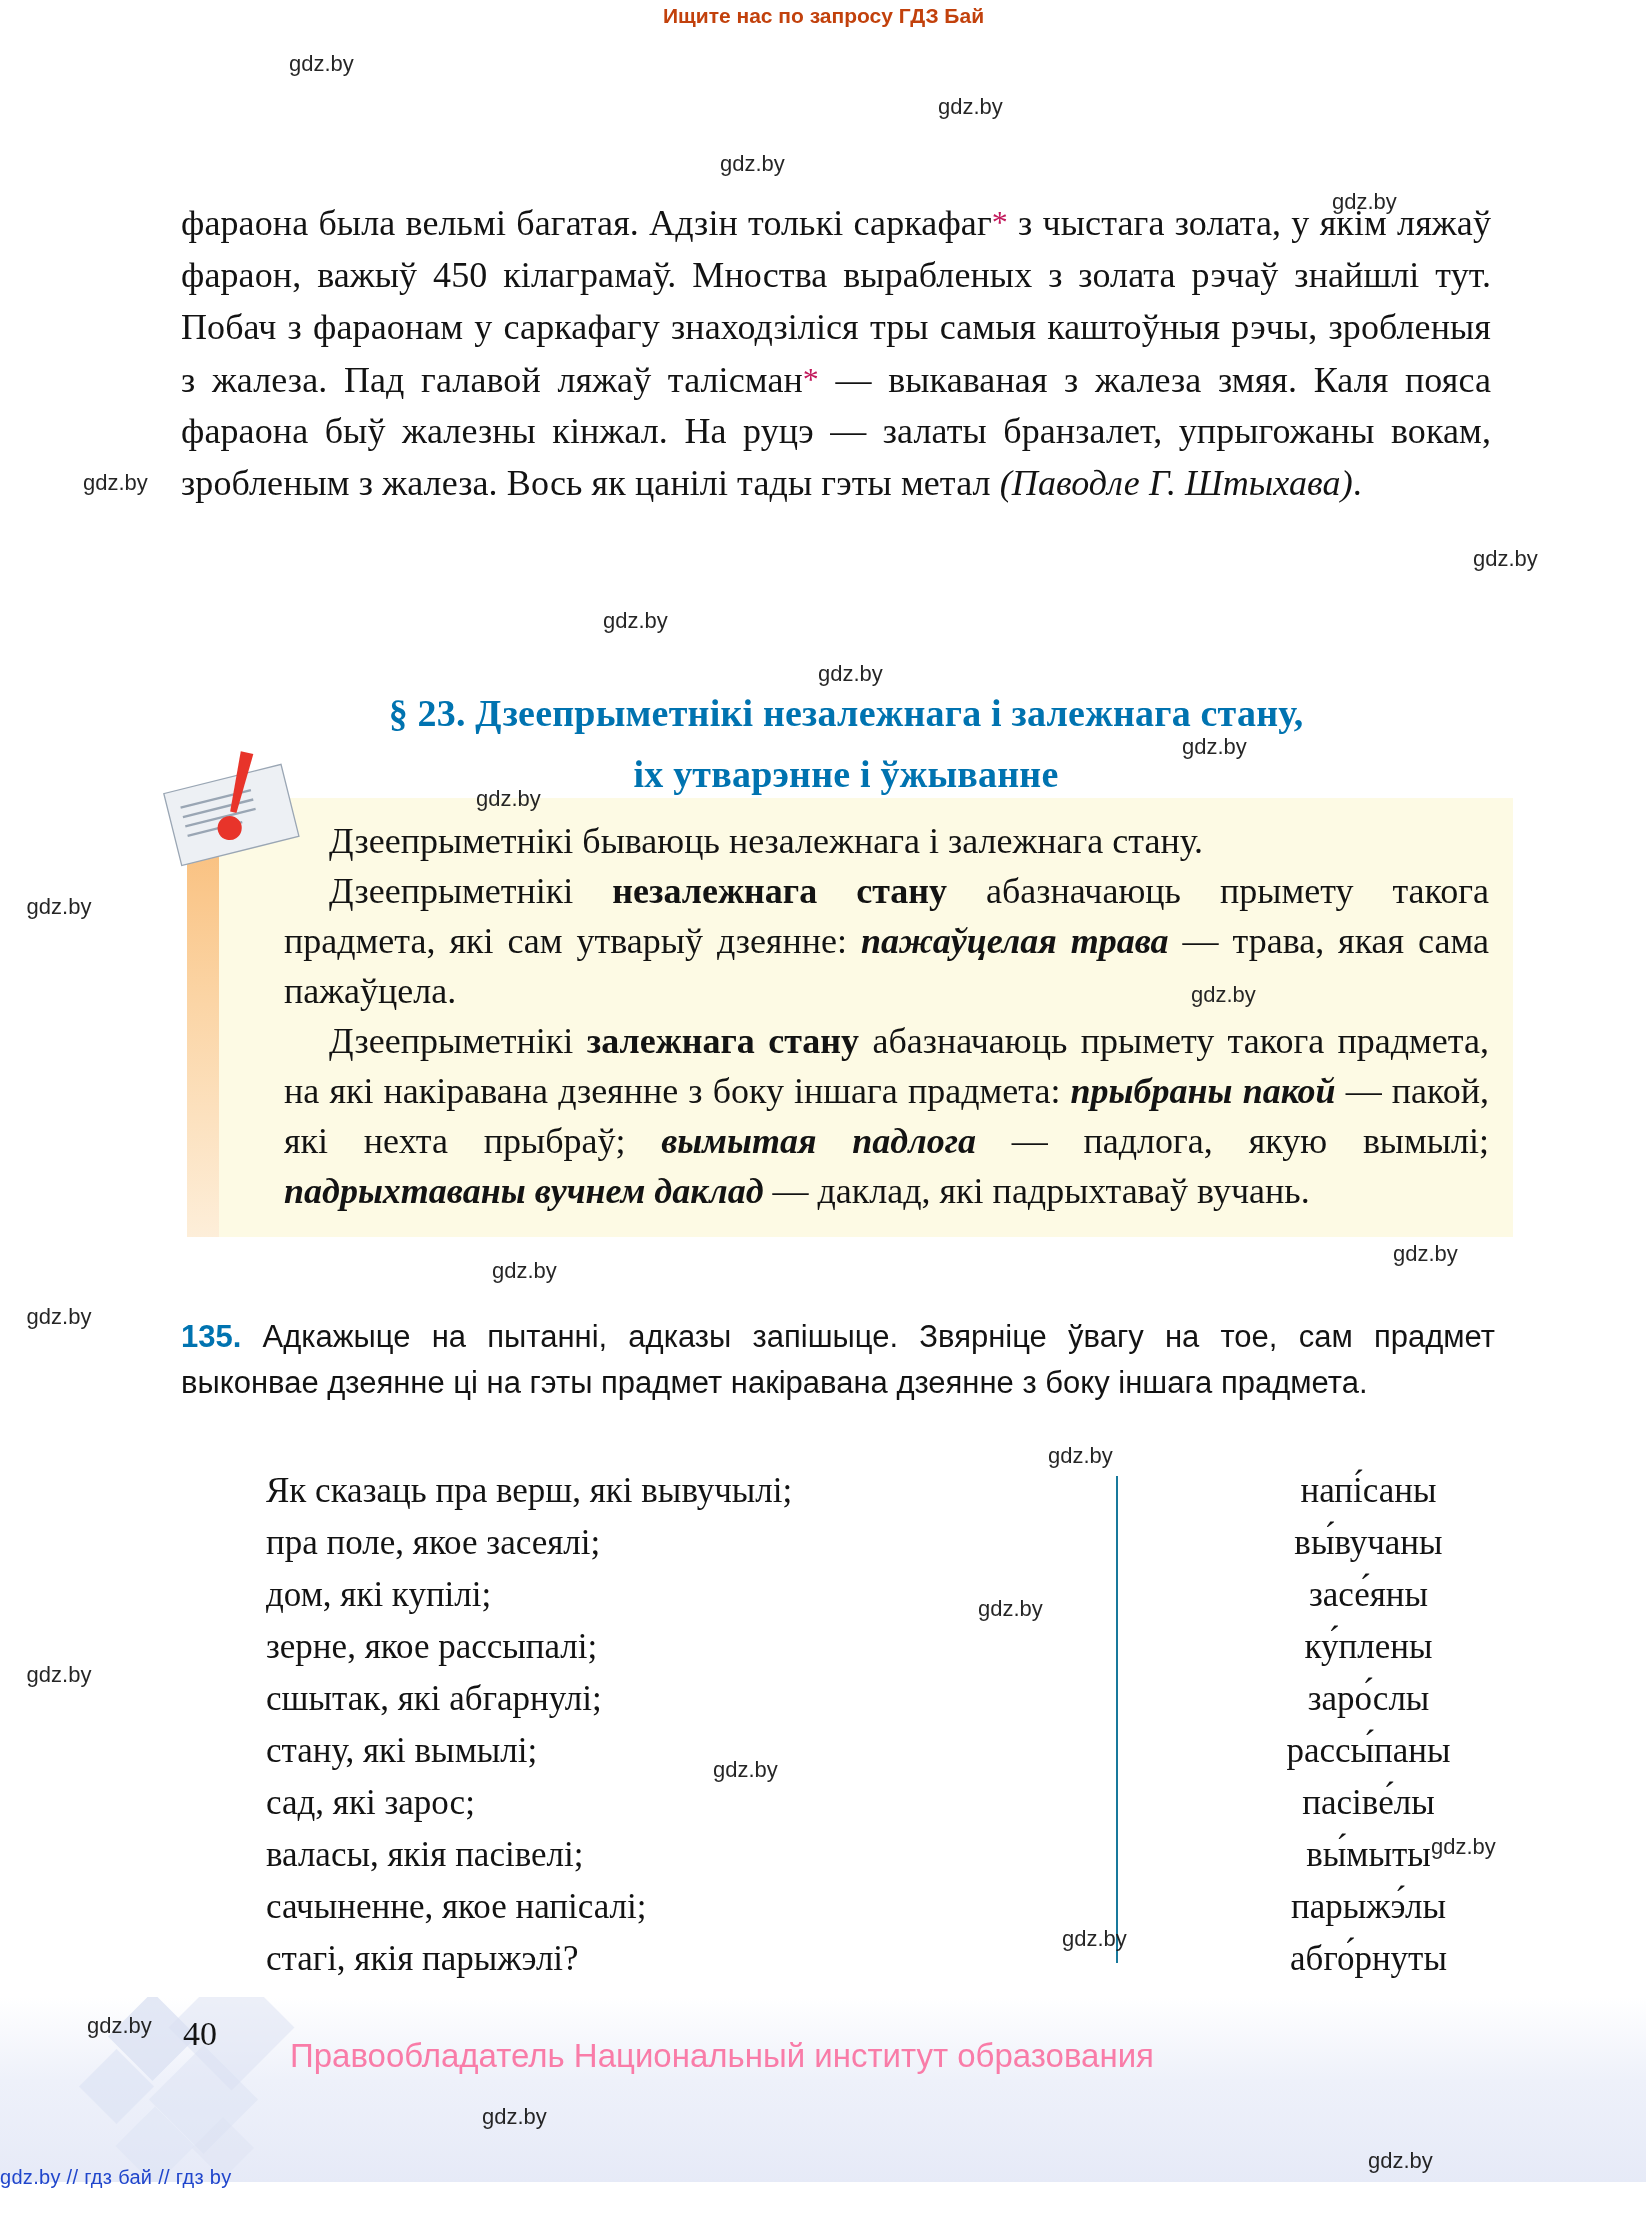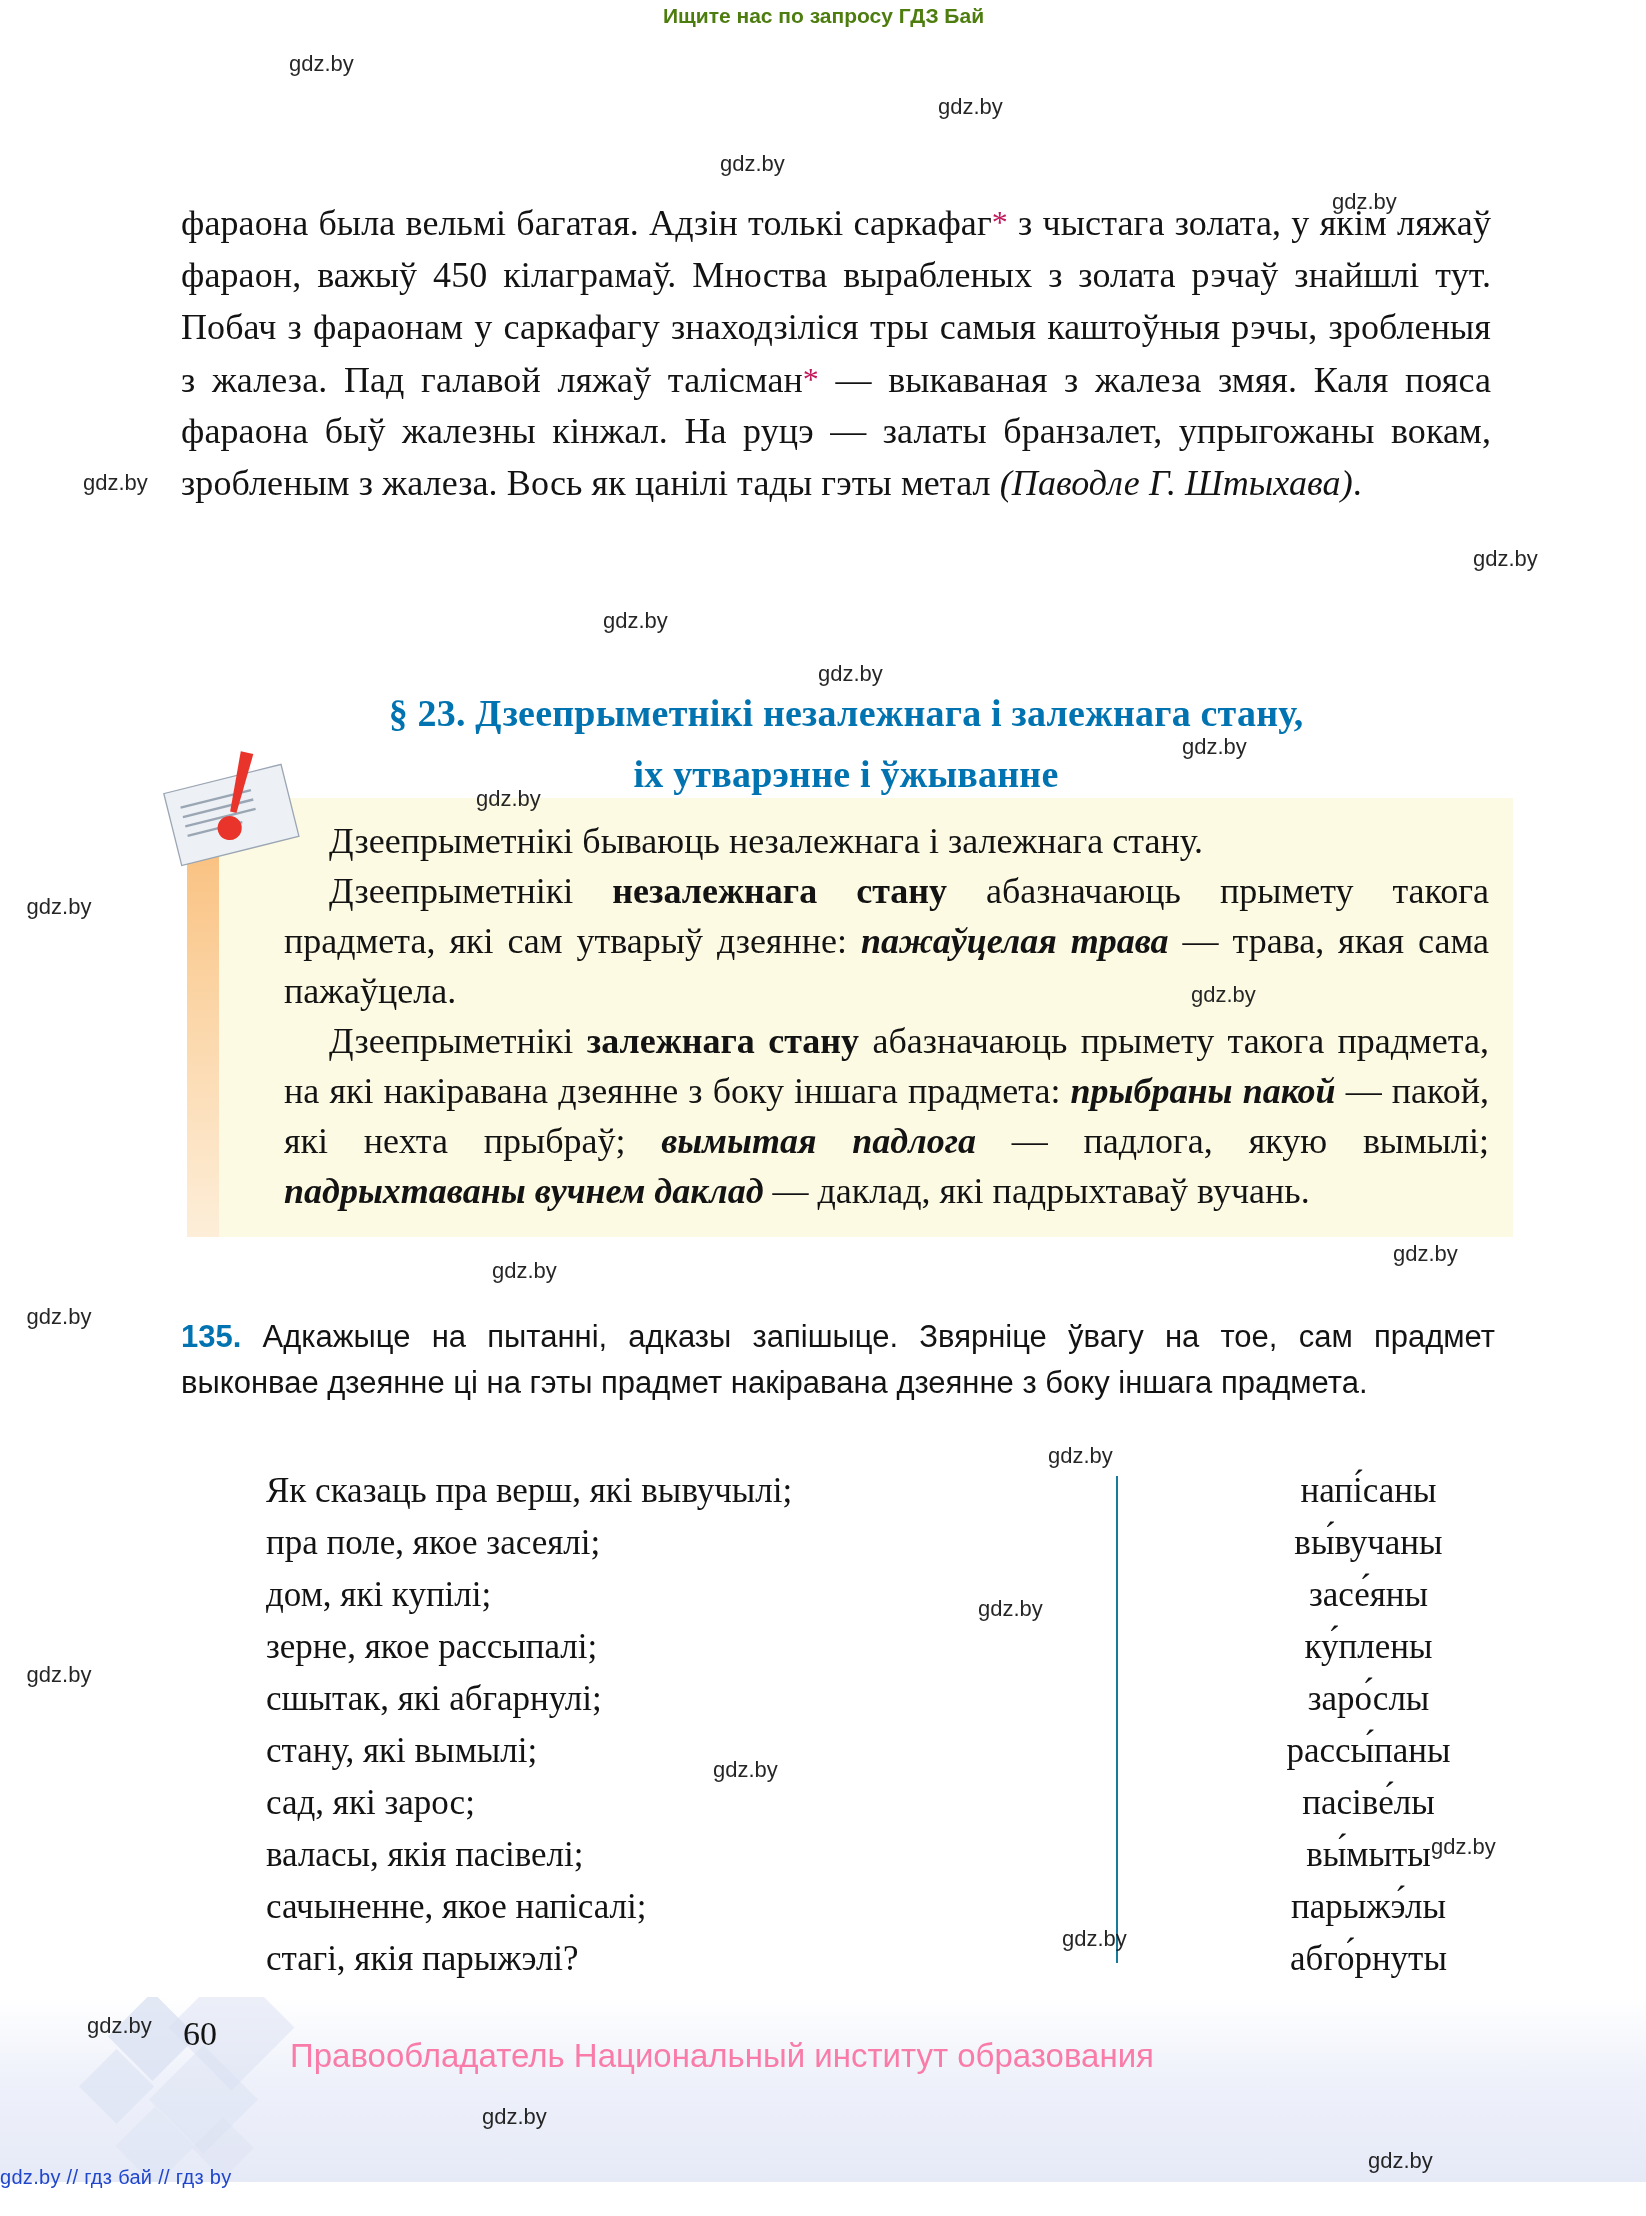--- a/index.html
+++ b/index.html
@@ -21,21 +21,21 @@
     color: #1a1a1a;
     font-family: "Liberation Sans", sans-serif;
     font-size: 22px;
     font-weight: 400;
     white-space: nowrap;
     pointer-events: none;
     opacity: .95;
   }
   .wm-green {
     position: absolute;
-    color: #4d7c0f;
+    color: #c2410c;
     font-family: "Liberation Sans", sans-serif;
     font-size: 21px;
     font-weight: 600;
     white-space: nowrap;
   }
   .wm-blue {
     position: absolute;
     color: #2046cc;
     font-family: "Liberation Sans", sans-serif;
     font-size: 20px;
@@ -270,21 +270,21 @@
 
 <div class="footer-band">
   <div class="diamond" style="left:121px;top:8px;width:63px;height:63px;"></div>
   <div class="diamond" style="left:187px;top:-14.5px;width:89px;height:89px;opacity:.5;"></div>
   <div class="diamond" style="left:90px;top:63px;width:53px;height:53px;opacity:.55;"></div>
   <div class="diamond" style="left:165px;top:64px;width:77px;height:77px;opacity:.45;"></div>
   <div class="diamond" style="left:127px;top:121px;width:56px;height:56px;opacity:.4;"></div>
   <div class="diamond" style="left:201px;top:129px;width:44px;height:44px;opacity:.35;"></div>
 </div>
 
-<div class="pagenum">60</div>
+<div class="pagenum">40</div>
 <div class="rights">Правообладатель Национальный институт образования</div>
 <div class="bottom-links">
   <span class="wm-blue" style="position:static;">gdz.by  //  гдз бай  //  гдз by</span>
 </div>
 
 <div class="wm" style="left: 289px; top: 51px;">gdz.by</div>
 <div class="wm" style="left: 938px; top: 94px;">gdz.by</div>
 <div class="wm" style="left: 720px; top: 151px;">gdz.by</div>
 <div class="wm" style="left: 1332px; top: 189px;">gdz.by</div>
 <div class="wm" style="left: 83px; top: 470px;">gdz.by</div>

